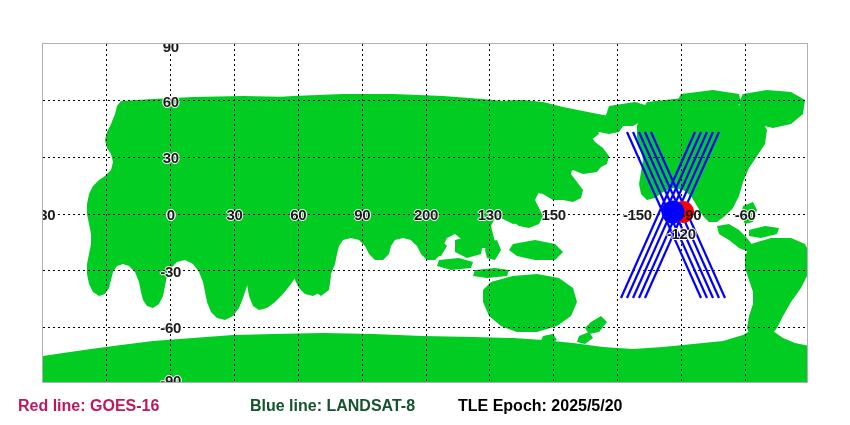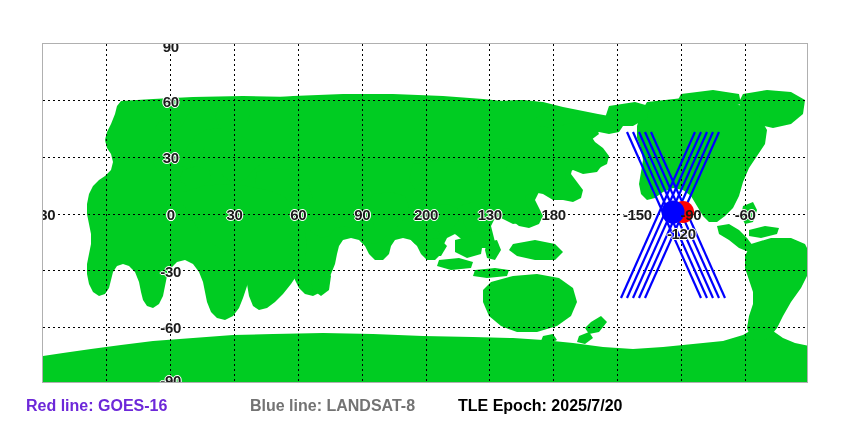--- a/index.html
+++ b/index.html
@@ -31,22 +31,22 @@
 
   
   #legend{
     position:absolute;left:0;top:396px;width:850px;height:24px;
   }
   .legend-item{
     position:absolute;top:0;
     font-family:"Liberation Sans","DejaVu Sans",sans-serif;
     font-size:16px;font-weight:bold;white-space:nowrap;line-height:20px;
   }
-  #legend-red{left:26px;color:#6d28d9;}
-  #legend-blue{left:250px;color:#737373;}
+  #legend-red{left:18px;color:#be185d;}
+  #legend-blue{left:250px;color:#14532d;}
   #legend-epoch{left:458px;color:#000000;}
 </style>
 </head>
 <body>
 
 <div id="stage">
 
   <div id="map-frame">
     <svg id="map-svg" viewBox="0 0 766 340" preserveAspectRatio="none">
 
@@ -267,27 +267,27 @@
       <span class="tick" style="left:127.7px; top:283.3px;">-60</span>
       <span class="tick" style="left:127.7px; top:336px;">-90</span>
 
       <span class="tick" style="left:2px;     top:170px;">-30</span>
       <span class="tick" style="left:127.7px; top:170px;">0</span>
       <span class="tick" style="left:191.5px; top:170px;">30</span>
       <span class="tick" style="left:255.3px; top:170px;">60</span>
       <span class="tick" style="left:319.2px; top:170px;">90</span>
       <span class="tick" style="left:383.0px; top:170px;">200</span>
       <span class="tick" style="left:446.8px; top:170px;">130</span>
-      <span class="tick" style="left:510.7px; top:170px;">180</span>
+      <span class="tick" style="left:510.7px; top:170px;">150</span>
       <span class="tick" style="left:574.5px; top:170px;margin-left:20px;">-150</span>
       <span class="tick" style="left:638.3px; top:170px;margin-top:19px;">-120</span>
       <span class="tick nohalo" style="left:648px; top:170px; z-index:5;">-90</span>
       <span class="tick" style="left:702.2px; top:170px;">-60</span>
     </div>
   </div>
 
   <div id="legend">
     <span id="legend-red" class="legend-item">Red line: GOES-16</span>
     <span id="legend-blue" class="legend-item">Blue line: LANDSAT-8</span>
-    <span id="legend-epoch" class="legend-item">TLE Epoch: 2025/7/20</span>
+    <span id="legend-epoch" class="legend-item">TLE Epoch: 2025/5/20</span>
   </div>
 
 </div>
 
 </body></html>

